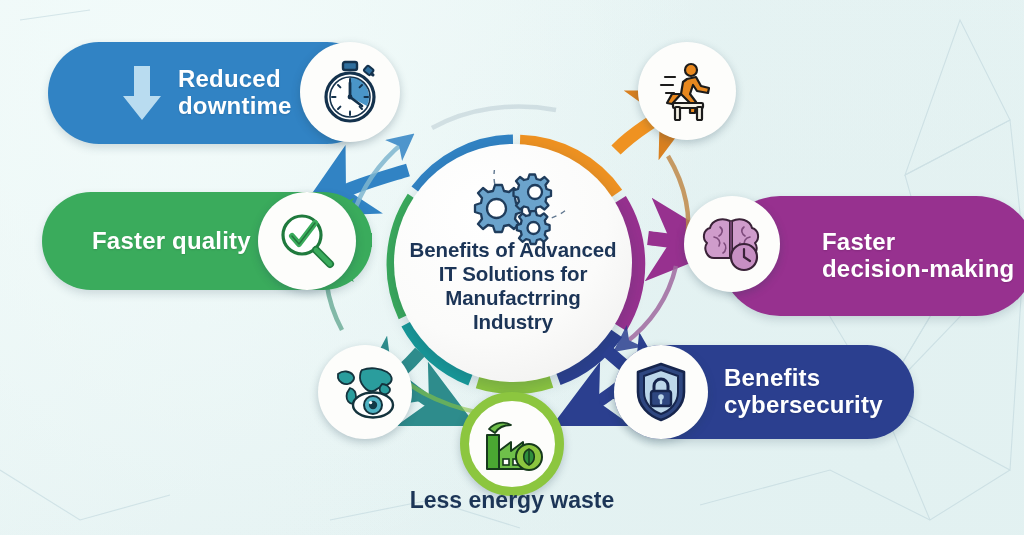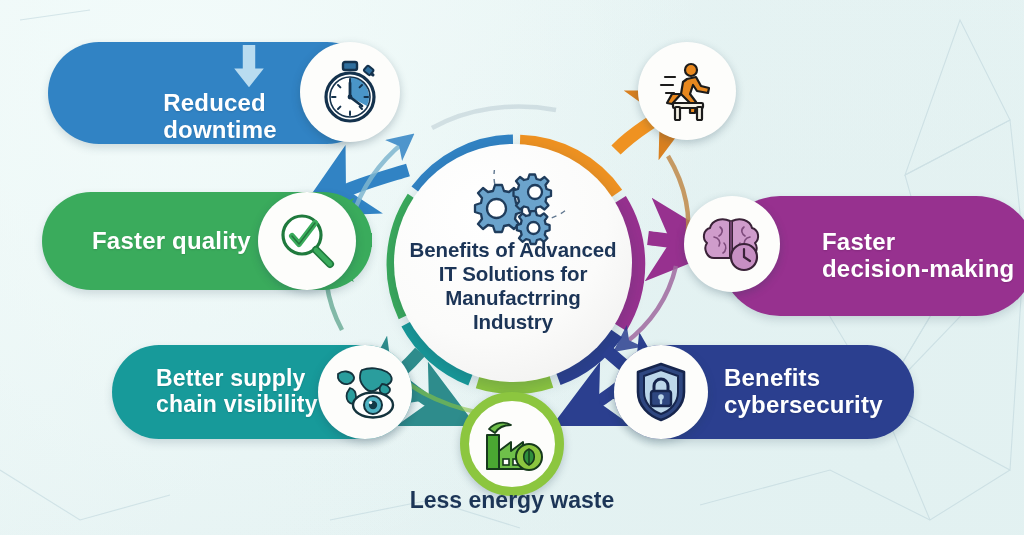--- a/index.html
+++ b/index.html
@@ -145,21 +145,21 @@
     <g fill="none" stroke-width="4.5" opacity=".85">
       <path d="M342 330 C326 300 322 268 330 238" stroke="#6fae9a" marker-end="url(#hGreen)"></path>
       <path d="M352 218 C362 186 382 160 404 142" stroke="#7fb6cf" marker-end="url(#hBlue)"></path>
       <path d="M432 128 C468 108 512 102 556 110" stroke="#aebfc9" opacity=".5"></path>
       <path d="M668 156 C686 186 692 218 686 244" stroke="#c08a4a" marker-end="url(#hPurple)"></path>
       <path d="M676 266 C668 300 648 326 624 344" stroke="#a06aa0" marker-end="url(#hNavy)"></path>
       <path d="M398 376 C430 402 470 414 506 416" stroke="#8cc63f" opacity=".7"></path>
     </g>
   </svg>
 
-  <div class="pill" style="left:48px;top:42px;width:330px;height:102px;background:#3183c4;flex-direction:column;">
+  <div class="pill" style="left:48px;top:42px;width:330px;height:102px;background:#3183c4;">
     <svg style="margin-left:72px;" width="44" height="62" viewBox="0 0 44 62">
       <path d="M14 4 h16 v30 h11 L22 58 L3 34 h11 z" fill="#b9dcf0"></path>
     </svg>
     <div class="txt" style="margin-left:14px;">Reduced
 downtime</div>
   </div>
   <svg class="tail" style="left:274px;top:128px;" width="90" height="62" viewBox="0 0 90 62">
     <path d="M0 0 L62 0 L40 46 L34 18 Z" fill="#3183c4"></path>
   </svg>
   <div class="iconcirc" style="left:300px;top:42px;width:100px;height:100px;">
@@ -246,24 +246,20 @@
         <path d="M50 22 c-5 1 -7 5 -5 9"></path>
         <path d="M40 28 c-3 3 -2 8 1 10"></path>
         <path d="M31 7 v36"></path>
       </g>
       <circle cx="44" cy="42" r="13" fill="#c78fc3" stroke="#3a2238" stroke-width="2.2"></circle>
       <path d="M44 42 V34" stroke="#3a2238" stroke-width="2.2" stroke-linecap="round"></path>
       <path d="M44 42 l6 4" stroke="#3a2238" stroke-width="2.2" stroke-linecap="round"></path>
     </svg>
   </div>
 
-  <div class="pill" style="left:112px;top:345px;width:300px;height:94px;background:#179a9a;">
-    <div class="txt" style="margin-left:44px;font-size:23px;">Better supply
-chain visibility</div>
-  </div>
   <div class="iconcirc" style="left:318px;top:345px;width:94px;height:94px;">
     <svg width="62" height="56" viewBox="0 0 62 56">
       <g fill="#2a9d9d" stroke="#14333d" stroke-width="1.8" stroke-linejoin="round">
         <path d="M4 10 C9 6 16 7 19 11 C22 15 18 19 14 20 C10 21 5 18 4 14 Z"></path>
         <path d="M16 24 c4 1 6 5 6 9 c0 4 -3 8 -6 6 c-3 -2 -4 -6 -3 -10 z"></path>
         <path d="M28 6 c8 -3 18 -2 25 2 c5 3 6 8 3 11 c-4 4 -10 3 -13 6 c-3 3 -8 3 -11 0 c-3 -3 -6 -7 -6 -11 c0 -4 1 -7 2 -8 z"></path>
         <path d="M48 20 c4 0 8 3 8 6 c0 3 -4 5 -7 4 c-3 -1 -4 -4 -3 -7 z"></path>
       </g>
       <ellipse cx="39" cy="41" rx="20" ry="12.5" fill="#ffffff" stroke="#14333d" stroke-width="2.4"></ellipse>
       <circle cx="39" cy="41" r="9" fill="#4fb3c4" stroke="#14333d" stroke-width="2"></circle>

